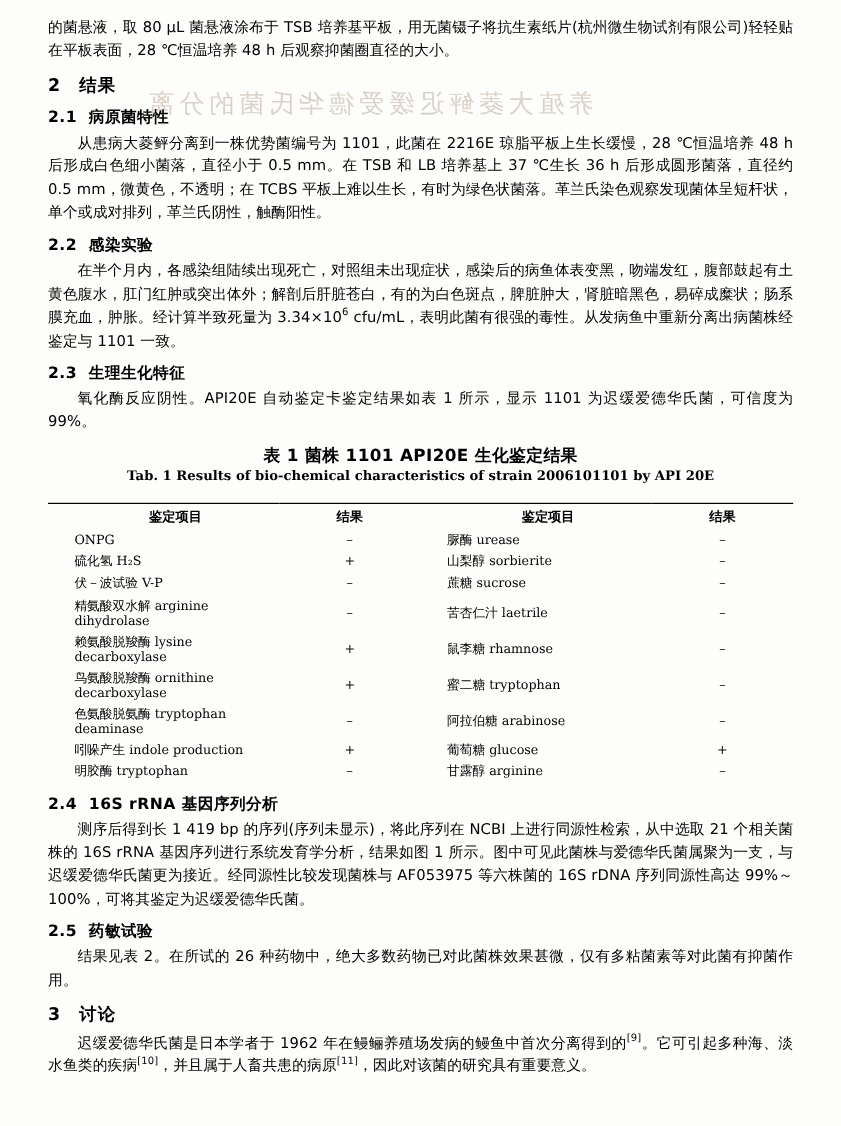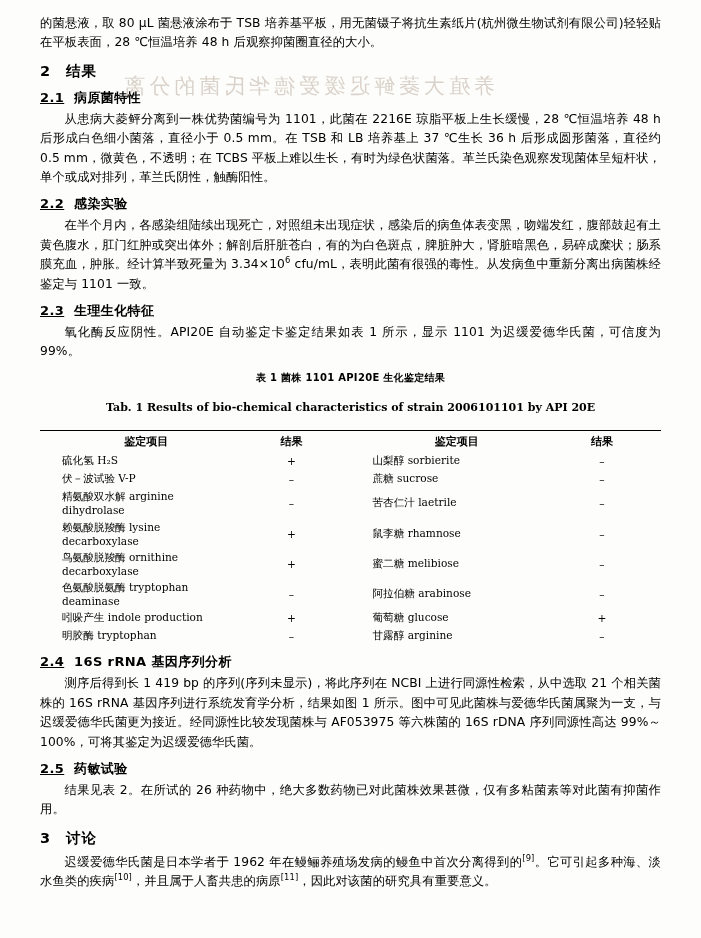--- a/index.html
+++ b/index.html
@@ -56,30 +56,29 @@
   }
   h3.subsec {
     font-size: 13px;
     font-weight: bold;
     margin: 8px 0 3px 0;
     letter-spacing: 0.4px;
   }
   h3.subsec .num {
     display: inline-block;
     width: 34px;
-    text-decoration: underline;
   }
   .table-block {
     margin: 9px 0 6px 0;
   }
   .tbl-cap-cn {
     text-align: center;
-    font-size: 10px;
-    font-weight: bold;
-    margin-bottom: 16px;
+    font-size: 14px;
+    font-weight: bold;
+    margin-bottom: 1px;
     letter-spacing: 0.3px;
   }
   .tbl-cap-en {
     text-align: center;
     font-size: 11px;
     font-weight: bold;
     margin-bottom: 16px;
     font-family: "DejaVu Serif", "Liberation Serif", serif;
   }
   table.api {
@@ -155,20 +154,26 @@
       <thead>
         <tr class="rule-top rule-mid">
           <th class="left">鉴定项目</th>
           <th>结果</th>
           <th class="left">鉴定项目</th>
           <th>结果</th>
         </tr>
       </thead>
       <tbody id="api-tbody">
           <tr>
+            <td class="item">ONPG</td>
+            <td class="res">–</td>
+            <td class="item">脲酶 urease</td>
+            <td class="res">–</td>
+          </tr>
+          <tr>
             <td class="item">硫化氢 H₂S</td>
             <td class="res">+</td>
             <td class="item">山梨醇 sorbierite</td>
             <td class="res">–</td>
           </tr>
           <tr>
             <td class="item">伏－波试验 V-P</td>
             <td class="res">–</td>
             <td class="item">蔗糖 sucrose</td>
             <td class="res">–</td>
@@ -181,21 +186,21 @@
           </tr>
           <tr>
             <td class="item">赖氨酸脱羧酶 lysine decarboxylase</td>
             <td class="res">+</td>
             <td class="item">鼠李糖 rhamnose</td>
             <td class="res">–</td>
           </tr>
           <tr>
             <td class="item">鸟氨酸脱羧酶 ornithine decarboxylase</td>
             <td class="res">+</td>
-            <td class="item">蜜二糖 melibiose</td>
+            <td class="item">蜜二糖 tryptophan</td>
             <td class="res">–</td>
           </tr>
           <tr>
             <td class="item">色氨酸脱氨酶 tryptophan deaminase</td>
             <td class="res">–</td>
             <td class="item">阿拉伯糖 arabinose</td>
             <td class="res">–</td>
           </tr>
           <tr>
             <td class="item">吲哚产生 indole production</td>

